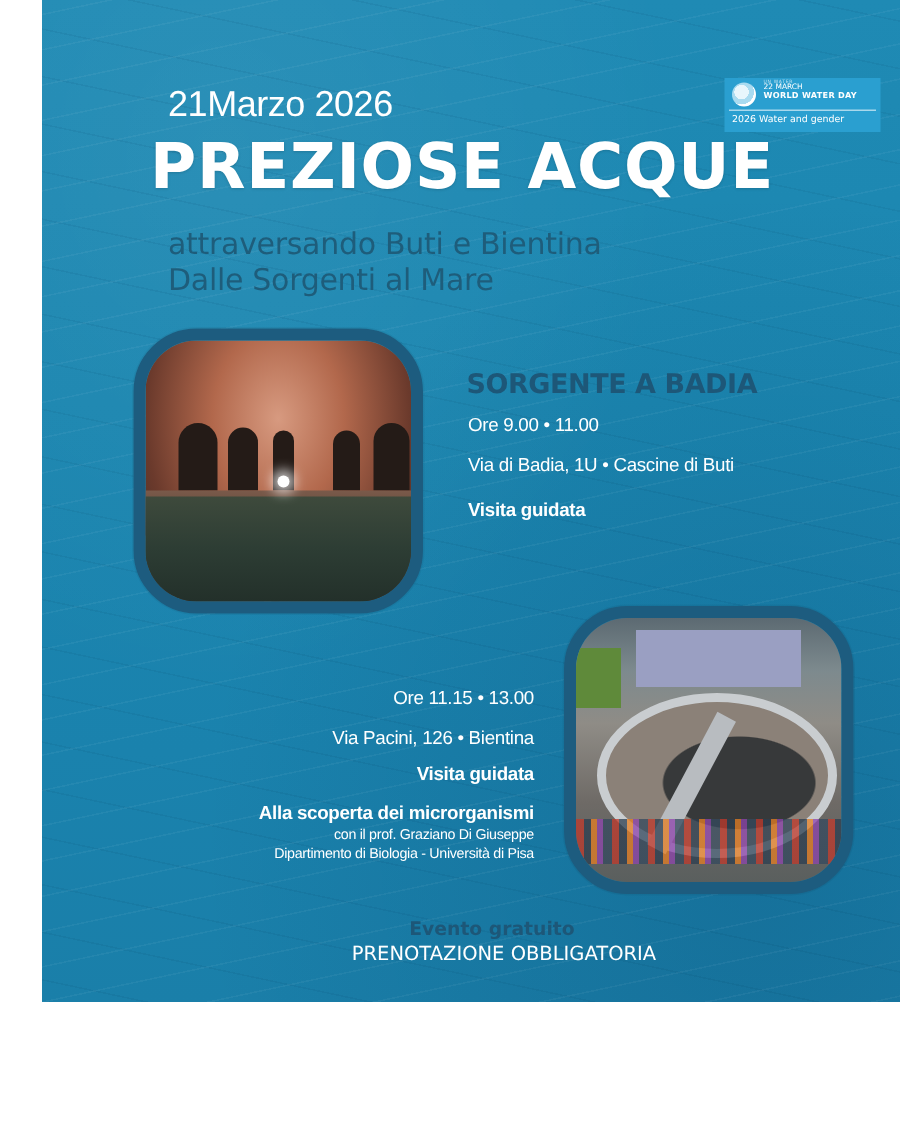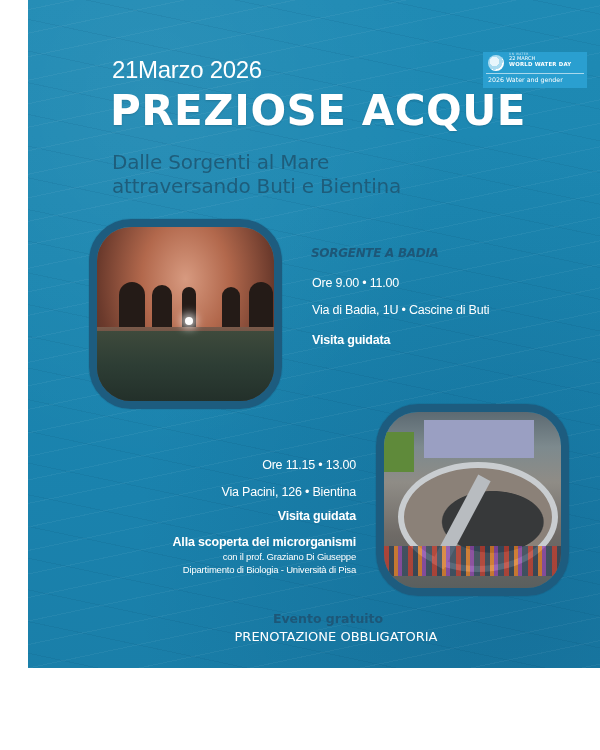--- a/index.html
+++ b/index.html
@@ -35,21 +35,21 @@
   .wwd .date { position: absolute; left: 26px; top: 3px; font-size: 5px; font-family: "DejaVu Sans", sans-serif; }
   .wwd .title { position: absolute; left: 26px; top: 9px; font-size: 5.4px; font-weight: bold; letter-spacing: .2px; }
   .wwd .rule { position: absolute; left: 3px; right: 3px; top: 21px; height: 1px; background: rgba(255,255,255,.6); }
   .wwd .theme { position: absolute; left: 5px; top: 24px; font-size: 6.3px; }
 
   .date-line {
     position: absolute; left: 84px; top: 56px; color: #fff;
     font-family: "Liberation Sans", sans-serif; font-size: 24px; font-weight: normal; letter-spacing: -0.3px;
   }
   .main-title {
-    position: absolute; left: 82px; top: 86px; color: #fff;
+    position: absolute; left: 72px; top: 86px; color: #fff;
     font-family: "DejaVu Sans", sans-serif; font-weight: bold; font-size: 42px; letter-spacing: 0.5px;
     text-shadow: 0 1px 2px rgba(0,0,0,.15);
   }
   .subtitle {
     position: absolute; left: 84px; top: 150px; color: #1e5d7b;
     font-family: "DejaVu Sans", sans-serif; font-size: 20px; line-height: 24px; letter-spacing: -0.2px;
   }
 
   .photo {
     position: absolute; border-radius: 42px; border: 8px solid #1d5c7f; overflow: hidden;
@@ -73,21 +73,21 @@
     background: linear-gradient(180deg, #5c6a72 0%, #7d8a8e 20%, #8f8c86 40%, #6e6a66 70%, #5a5f5e 100%);
   }
   .photo-depuratore .bldg { position: absolute; left: 40px; top: 8px; width: 110px; height: 38px; background: #9a9fc2; }
   .photo-depuratore .grass { position: absolute; left: 0; top: 20px; width: 30px; height: 40px; background: #5f8a3a; }
   .photo-depuratore .tank { position: absolute; left: 14px; top: 50px; width: 160px; height: 110px; border-radius: 50%; border: 6px solid #c9cdd0; background: radial-gradient(ellipse at 60% 55%, #37393a 0 40%, #8b8178 41% 100%); }
   .photo-depuratore .bridge { position: absolute; left: 70px; top: 60px; width: 14px; height: 100px; background: #b8bcc0; transform: rotate(28deg); }
   .photo-depuratore .crowd { position: absolute; left: 0; right: 0; bottom: 12px; height: 30px;
     background: repeating-linear-gradient(90deg, #c0392b 0 5px, #2c3e50 5px 10px, #e67e22 10px 14px, #8e44ad 14px 18px, #34495e 18px 24px); opacity: .75; }
 
   .section-title {
-    position: absolute; color: #1d5778; font-family: "DejaVu Sans", sans-serif; font-weight: bold; font-size: 12px; letter-spacing: -0.3px; font-style: italic;
+    position: absolute; color: #1d5778; font-family: "DejaVu Sans", sans-serif; font-weight: bold; font-size: 18px; letter-spacing: -0.3px;
   }
   .line {
     position: absolute; color: #fff; font-family: Liberation Sans, sans-serif; font-size: 12.5px; white-space: nowrap; letter-spacing: -0.2px;
   }
   .bold { font-weight: bold; }
   .small { font-size: 9.5px; }
   .right { text-align: right; }
 
   .footer-block { position: absolute; left: 0; width: 600px; text-align: center; white-space: nowrap; }
 
@@ -104,22 +104,22 @@
     <div class="un">UN WATER</div>
     <div class="date">22 MARCH</div>
     <div class="title">WORLD WATER DAY</div>
     <div class="rule"></div>
     <div class="theme">2026 Water and gender</div>
   </div>
 
   <div class="date-line">21Marzo 2026</div>
   <div class="main-title">PREZIOSE ACQUE</div>
   <div class="subtitle">
+    <div>attraversando Buti e Bientina</div>
     <div>Dalle Sorgenti al Mare</div>
-    <div>attraversando Buti e Bientina</div>
   </div>
 
   <div class="photo photo-badia">
     <div class="img">
       <div class="arch" style="left:22px;top:55px;width:26px;height:45px;"></div>
       <div class="arch" style="left:55px;top:58px;width:20px;height:42px;"></div>
       <div class="arch" style="left:85px;top:60px;width:14px;height:40px;"></div>
       <div class="arch" style="left:125px;top:60px;width:18px;height:40px;"></div>
       <div class="arch" style="left:152px;top:55px;width:24px;height:45px;"></div>
       <div class="wall"></div>

